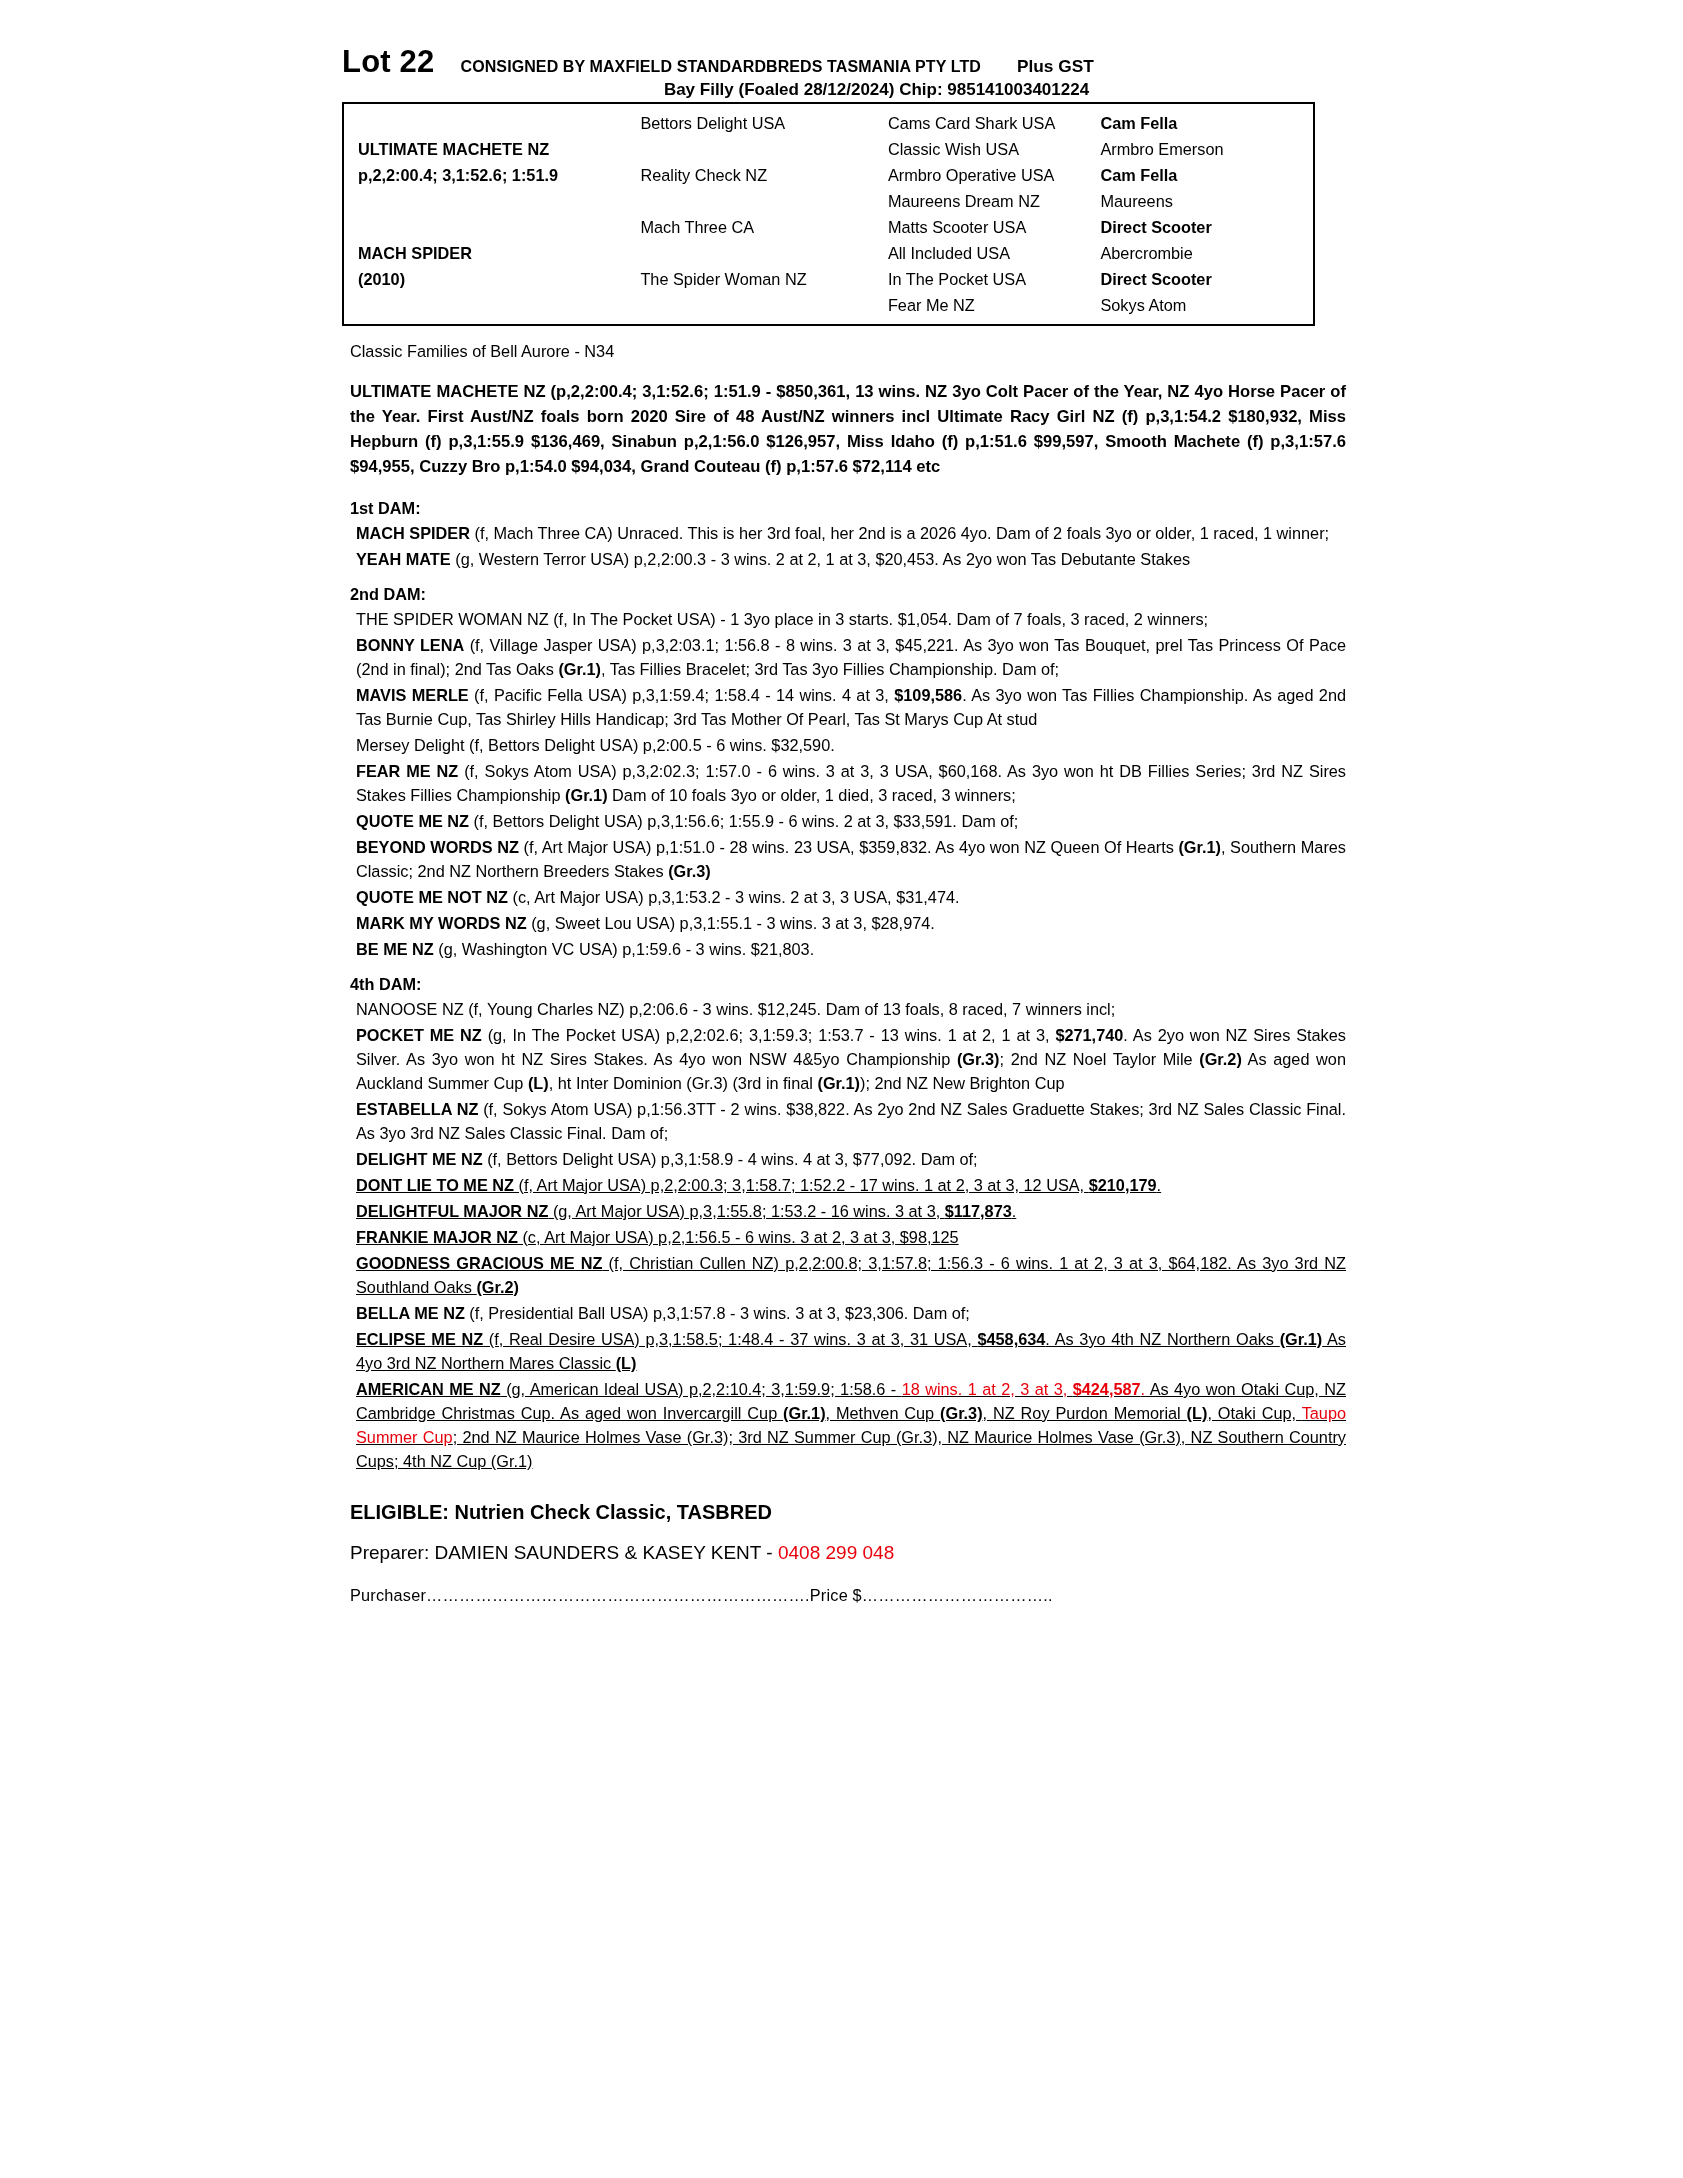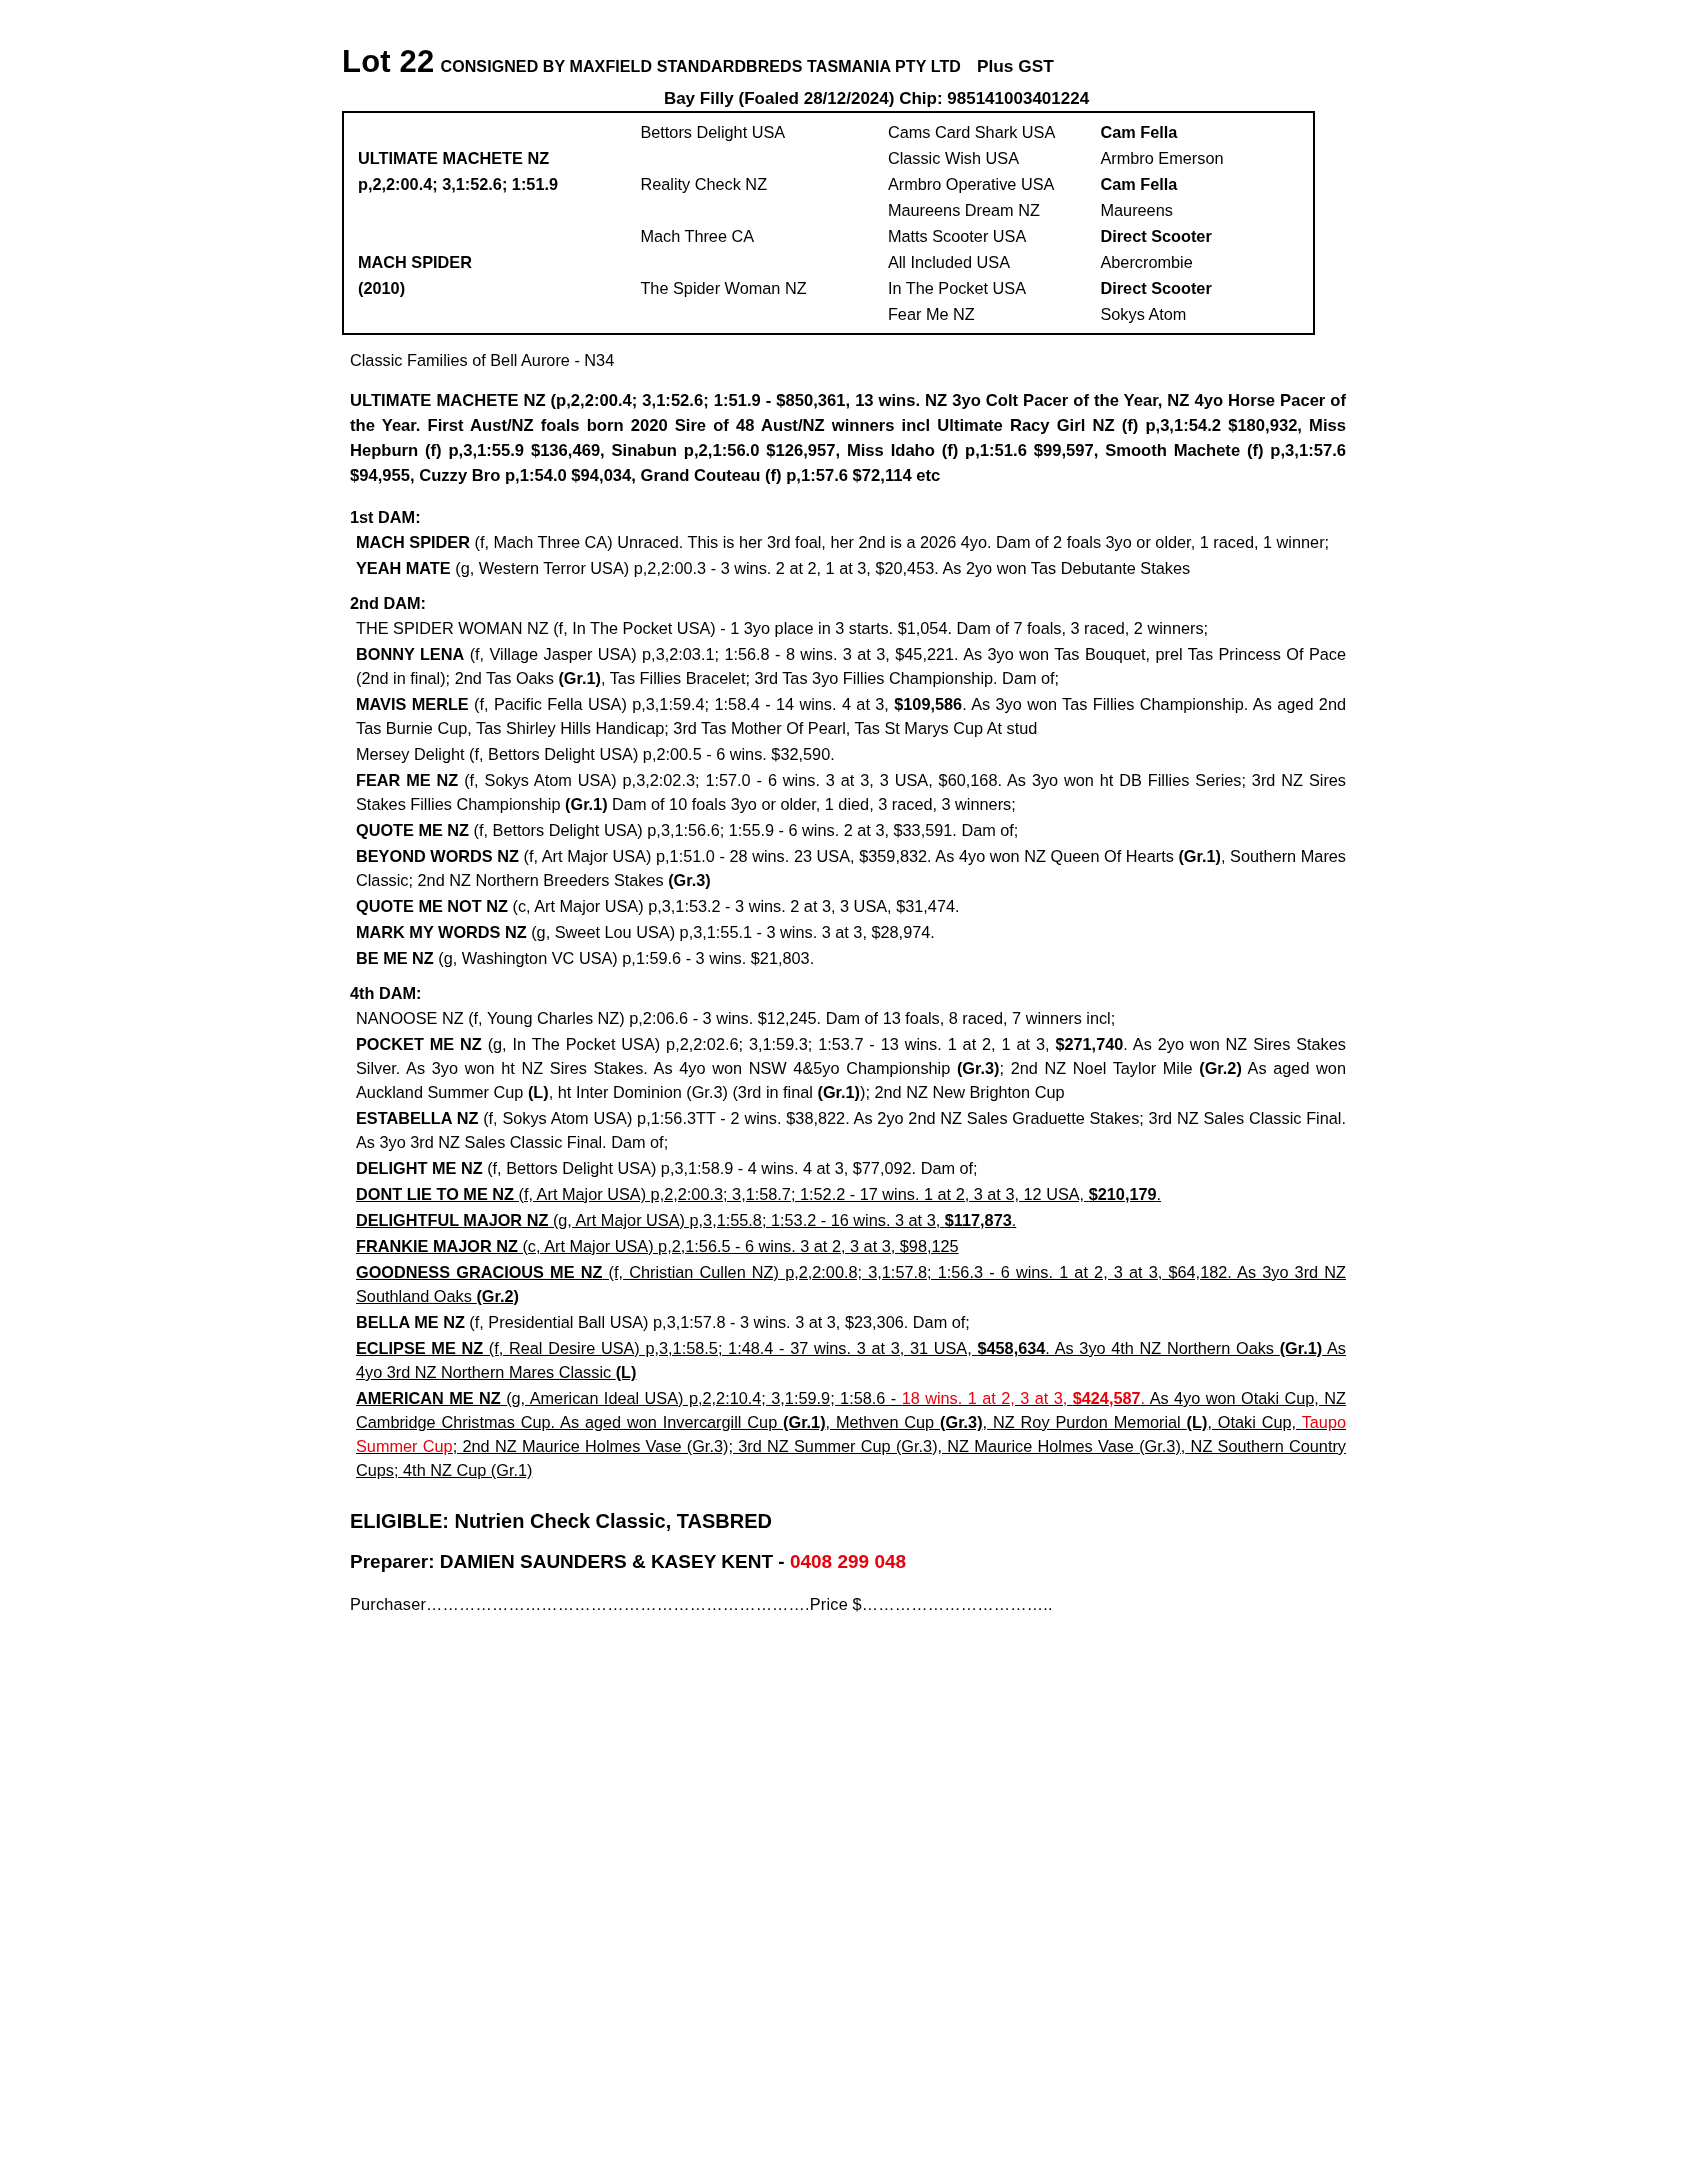--- a/index.html
+++ b/index.html
@@ -17,22 +17,22 @@
     width: 1683px;
     min-height: 2178px;
     box-sizing: border-box;
     padding: 44px 337px 40px 342px;
     position: relative;
   }
   
   .header-line {
     display: flex;
     align-items: baseline;
-    gap: 6px;
-    margin-bottom: 9px;
+    gap: 26px;
+    margin-bottom: 0;
   }
   .lot-number {
     font-size: 31px;
     font-weight: bold;
     letter-spacing: 0.2px;
     white-space: nowrap;
   }
   .consignor {
     font-size: 16px;
     font-weight: bold;
@@ -102,21 +102,21 @@
   .red { color: #e8000b; }
 
   
   .eligible {
     font-size: 20px;
     font-weight: bold;
     margin: 28px 0 18px 8px;
   }
   .preparer {
     font-size: 19px;
-    font-weight: bold;
+    font-weight: normal;
     margin: 0 0 22px 8px;
   }
   .purchaser {
     font-size: 16.3px;
     margin: 0 0 0 8px;
     letter-spacing: 0.2px;
   }
 </style>
 </head>
 <body>

